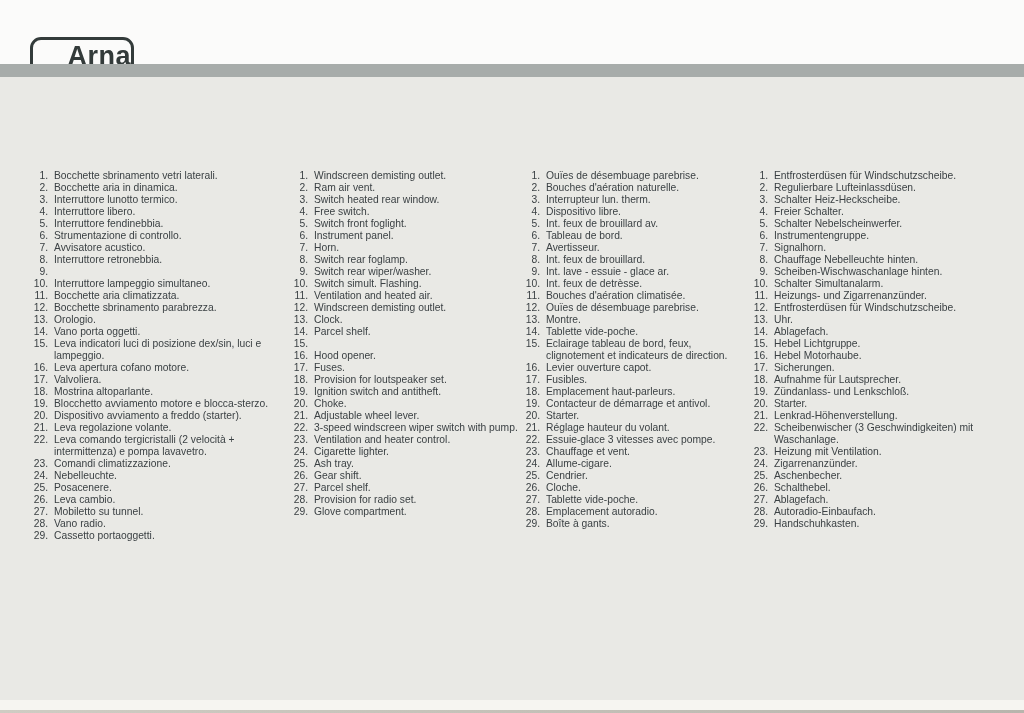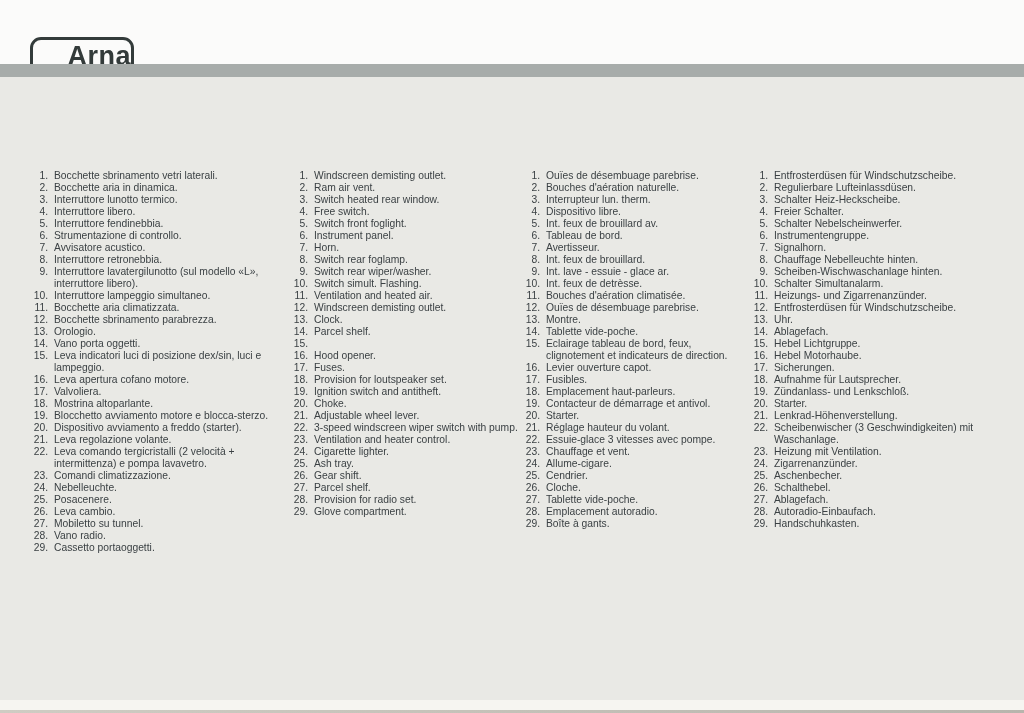--- a/index.html
+++ b/index.html
@@ -107,21 +107,20 @@
         <div class="item">
           <span class="num">7.</span>
           <span class="txt">Avvisatore acustico.</span>
         </div>
         <div class="item">
           <span class="num">8.</span>
           <span class="txt">Interruttore retronebbia.</span>
         </div>
         <div class="item">
           <span class="num">9.</span>
-          <span class="txt">Interruttore lavatergilunotto (sul modello «L», interruttore libero).</span>
         </div>
         <div class="item">
           <span class="num">10.</span>
           <span class="txt">Interruttore lampeggio simultaneo.</span>
         </div>
         <div class="item">
           <span class="num">11.</span>
           <span class="txt">Bocchette aria climatizzata.</span>
         </div>
         <div class="item">

